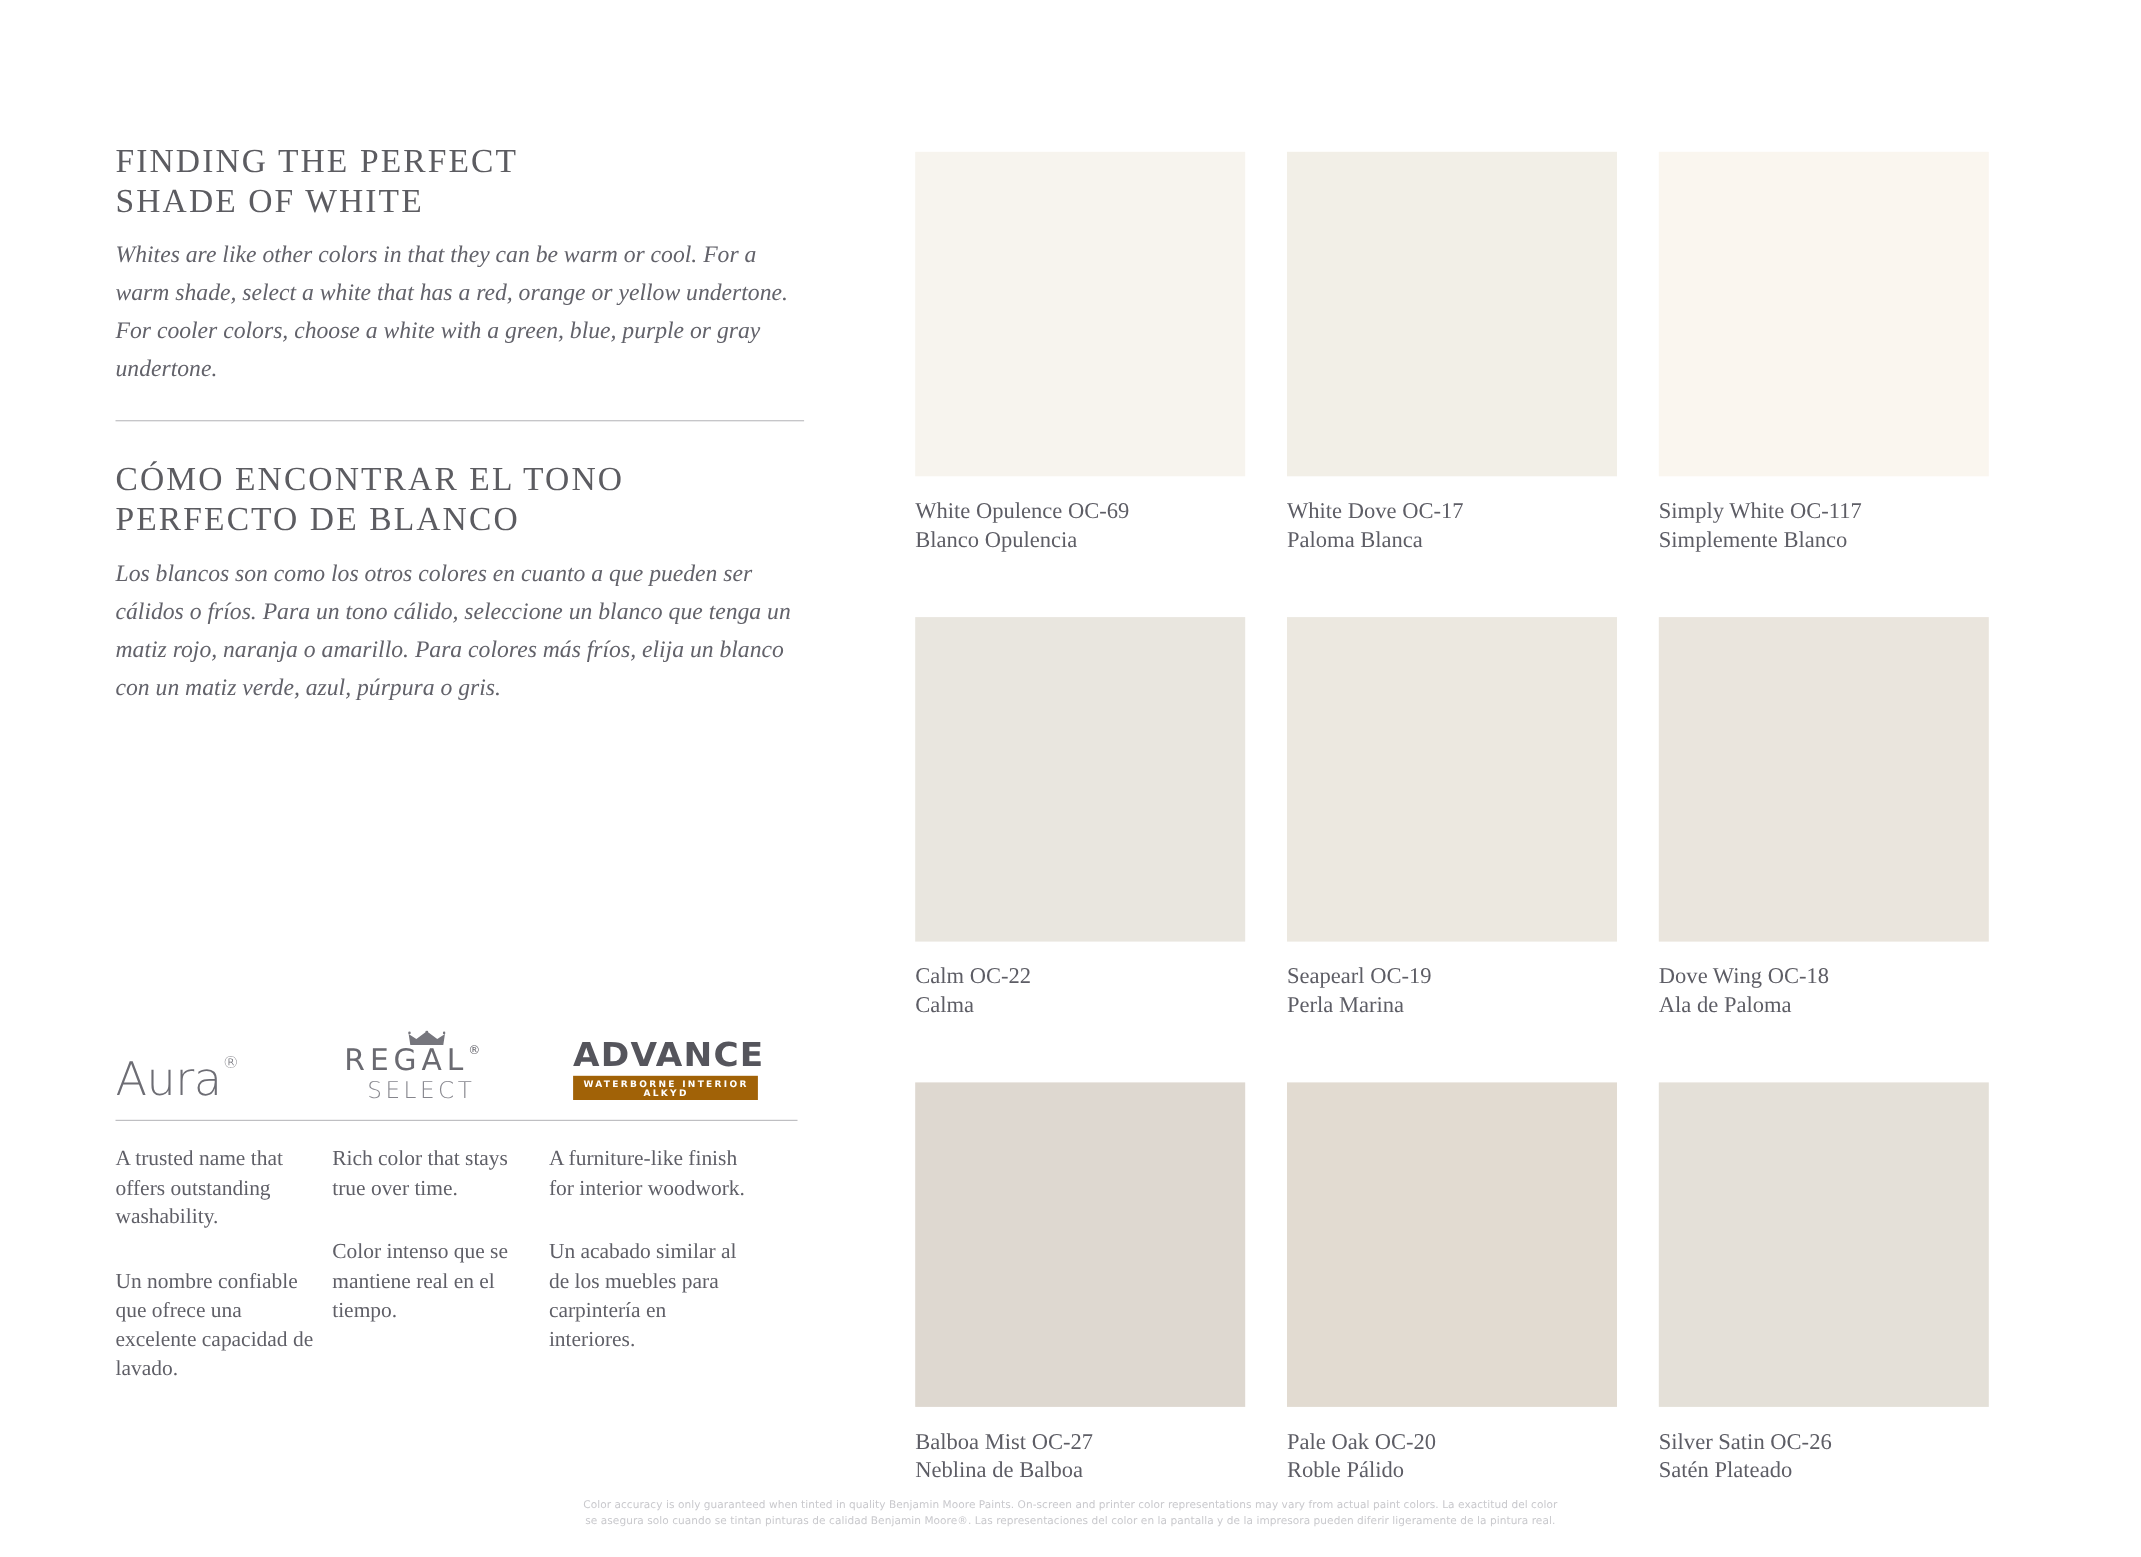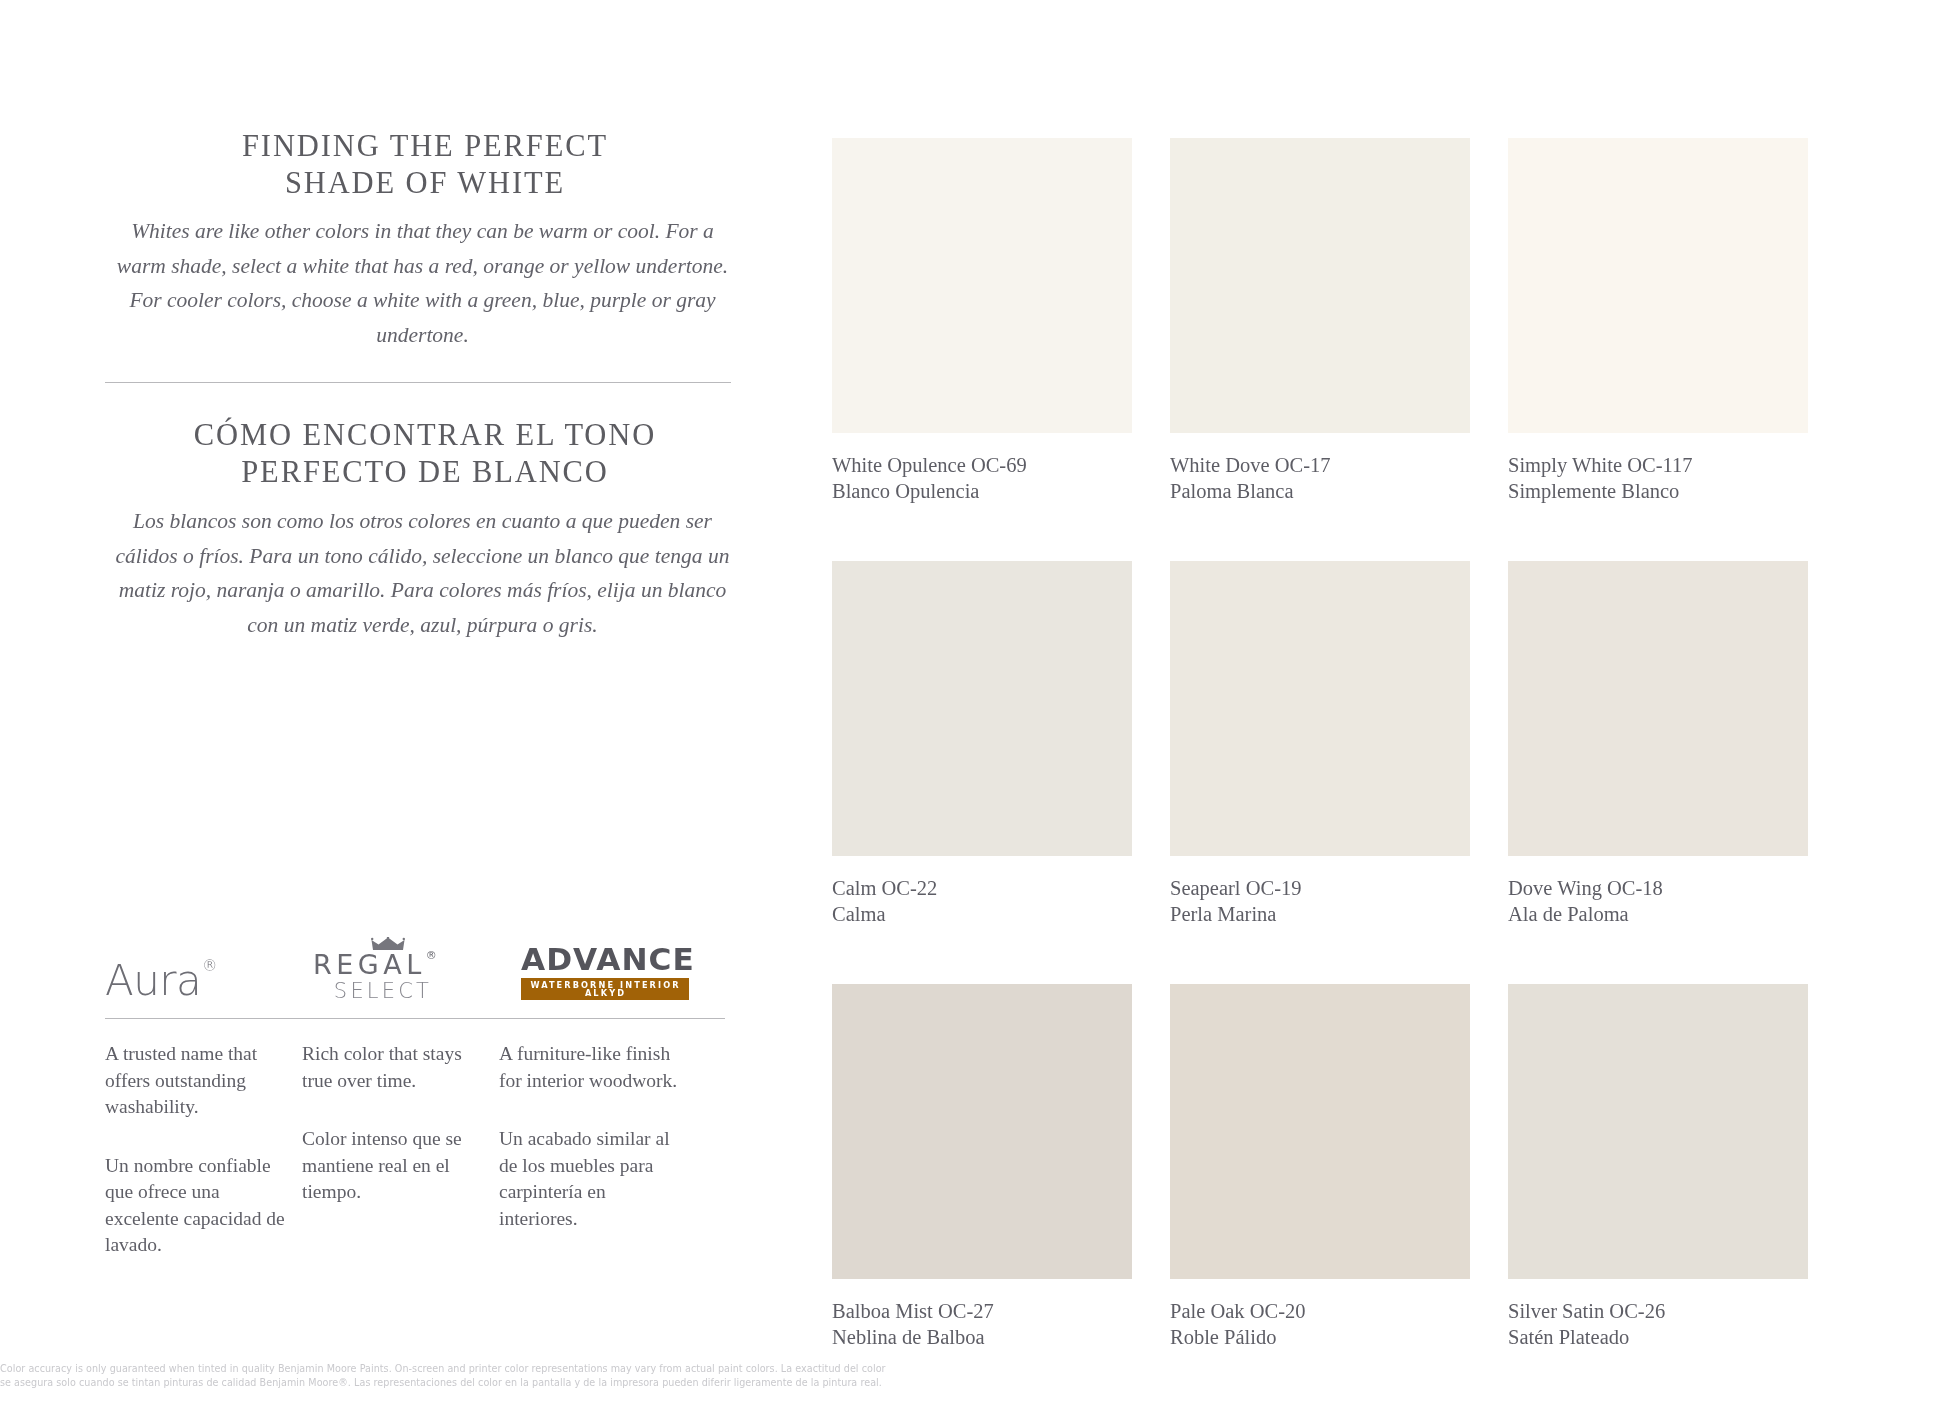--- a/index.html
+++ b/index.html
@@ -9,21 +9,21 @@
     width:1946px; height:1415px;
     background:#ffffff;
     font-family:"Liberation Serif", serif;
     color:#5b5b60;
     overflow:hidden;
   }
 
   .page { position:relative; width:1946px; height:1415px; background:#fff; }
 
   
-  .left-col { position:absolute; left:105px; top:128px; width:640px;text-align:center; }
+  .left-col { position:absolute; left:105px; top:128px; width:640px; }
 
   .headline {
     font-family:"Liberation Serif", serif;
     font-size:30.5px;
     line-height:37px;
     letter-spacing:1.9px;
     color:#5c5c61;
     font-weight:400;
     white-space:pre-line;
   }
@@ -162,20 +162,21 @@
     font-size:20.5px;
     line-height:25.5px;
     color:#5d5d65;
     white-space:nowrap;
   }
 
   
   .footer {
     position:absolute;
     left:0; right:0; top:1362px;
+    text-align:center;
   }
   .footer-line {
     font-family:"DejaVu Sans", sans-serif;
     font-size:9.6px;
     line-height:14px;
     color:#c9c9cd;
     letter-spacing:0.05px;
   }
 </style>
 </head>

